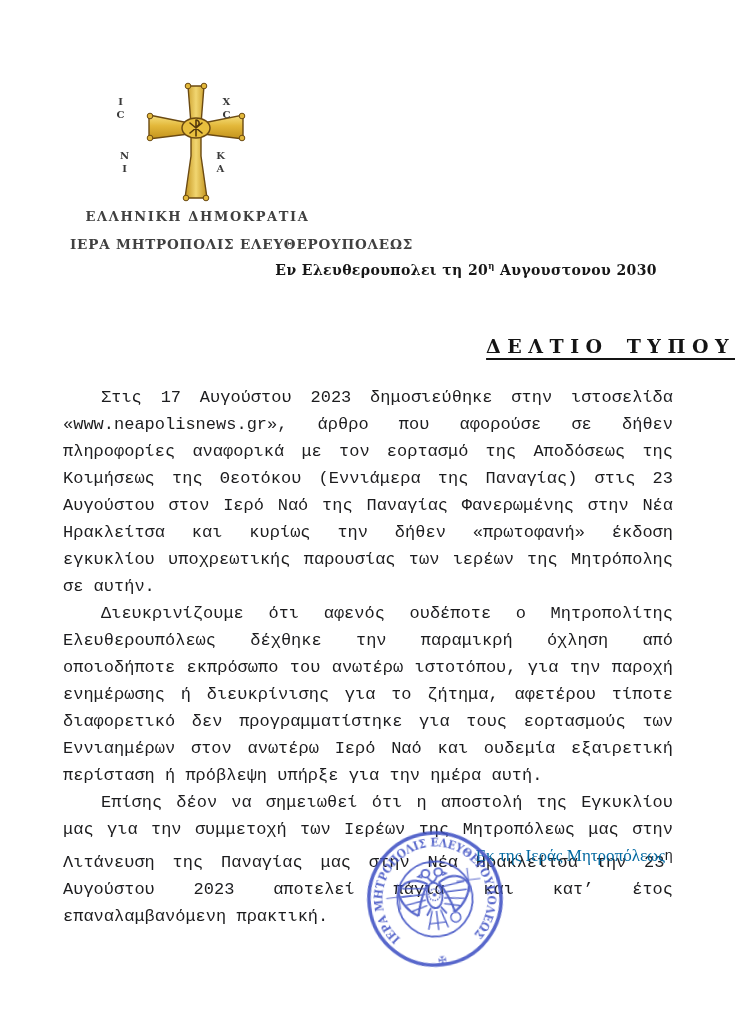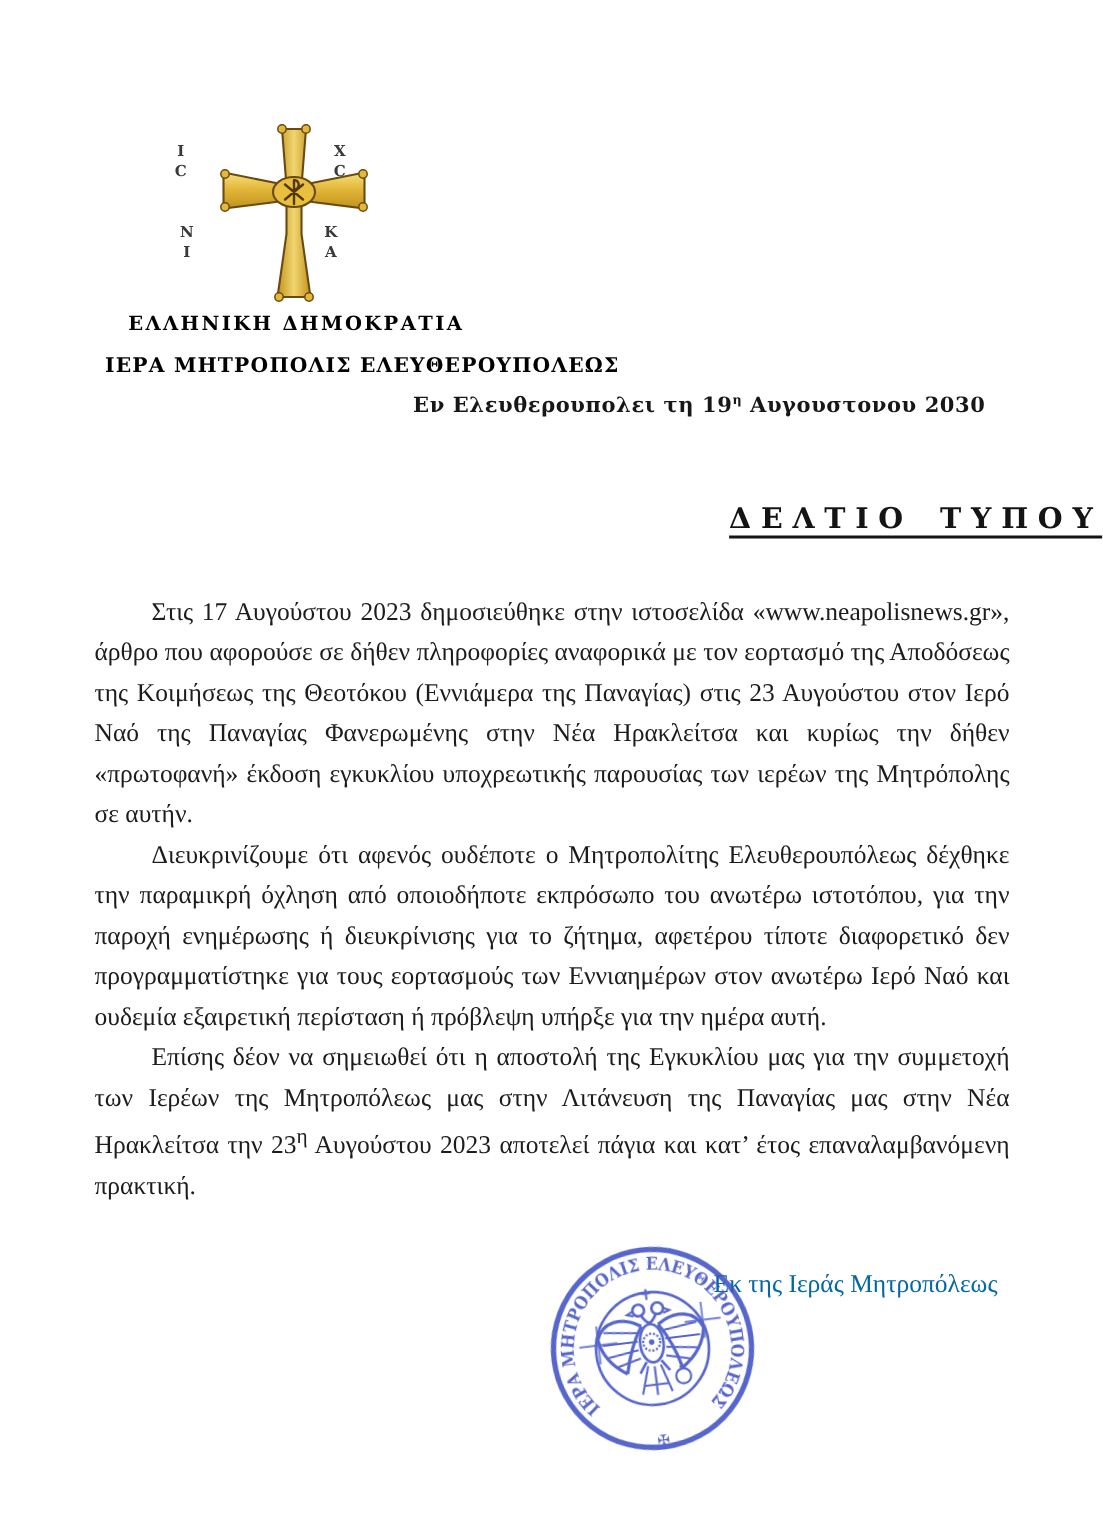--- a/index.html
+++ b/index.html
@@ -17,21 +17,21 @@
     font-family:"DejaVu Serif",serif; font-weight:bold; font-size:10px;
     letter-spacing:2px; color:#3a3a3a; line-height:1;
   }
   .mg-tl { left:115px; top:96px; }
   .mg-tr { left:221px; top:96px; }
   .mg-bl { left:119px; top:150px; }
   .mg-br { left:215px; top:150px; }
 
   .letterhead-text {
     position:absolute; left:70px; top:209px; width:255px; text-align:center;
-    font-family:"DejaVu Serif",serif; font-weight:bold; color:#000000;
+    font-family:"DejaVu Serif",serif; font-weight:bold; color:#404040;
   }
   .lh-line1 { font-size:13px; letter-spacing:1.6px; }
   .lh-line2 { font-size:13.5px; letter-spacing:0.8px; margin-top:12px; white-space:nowrap; }
 
   .dateline {
     position:absolute; top:261px; right:78px;
     font-family:"DejaVu Serif",serif; font-weight:bold; font-size:14px;
     letter-spacing:0.4px; color:#171717; white-space:nowrap;
   }
   .dateline sup { font-size:60%; vertical-align:super; }
@@ -41,22 +41,22 @@
     position:absolute; top:335px; left:0; width:100%; text-align:right;
   }
   .press-title span {
     font-family:"DejaVu Serif",serif; font-weight:bold; font-size:19px;
     letter-spacing:6.5px; word-spacing:5px; color:#141414;
     text-decoration:underline; text-decoration-thickness:2px; text-underline-offset:5px;
   }
 
   
   .body-text {
-    position:absolute; left:63px; top:394px; width:610px;
-    font-size:17px; line-height:27px; text-align:justify; color:#1c1c1e;
+    position:absolute; left:63px; top:384px; width:610px;
+    font-size:17px; line-height:27px; text-align:justify; color:#1c1c1e;font-family:Liberation Mono, monospace;
   }
   .body-text p { margin:0; text-indent:38px; }
 
   .closing {
     position:absolute; top:834px; right:70px;
     font-size:17px; color:#0369a1; white-space:nowrap;margin-top:12px;
   }
 
   
   .stamp {
@@ -104,21 +104,21 @@
   <span class="monogram mg-tl">ΙϹ</span>
   <span class="monogram mg-tr">ΧϹ</span>
   <span class="monogram mg-bl">ΝΙ</span>
   <span class="monogram mg-br">ΚΑ</span>
 
   <div class="letterhead-text">
     <div class="lh-line1">ΕΛΛΗΝΙΚΗ ΔΗΜΟΚΡΑΤΙΑ</div>
     <div class="lh-line2">ΙΕΡΑ ΜΗΤΡΟΠΟΛΙΣ ΕΛΕΥΘΕΡΟΥΠΟΛΕΩΣ</div>
   </div>
 
-  <div class="dateline"><span>Εν Ελευθερουπολει τη 19</span><sup>η</sup><span> Αυγουστονου 2030</span></div>
+  <div class="dateline"><span>Εν Ελευθερουπολει τη 20</span><sup>η</sup><span> Αυγουστονου 2030</span></div>
 
   <div class="press-title">
     <span>ΔΕΛΤΙΟ ΤΥΠΟΥ</span>
   </div>
 
   <div class="body-text">
     <p>Στις 17 Αυγούστου 2023 δημοσιεύθηκε στην ιστοσελίδα «www.neapolisnews.gr», άρθρο που αφορούσε σε δήθεν πληροφορίες αναφορικά με τον εορτασμό της Αποδόσεως της Κοιμήσεως της Θεοτόκου (Εννιάμερα της Παναγίας) στις 23 Αυγούστου στον Ιερό Ναό της Παναγίας Φανερωμένης στην Νέα Ηρακλείτσα και κυρίως την δήθεν «πρωτοφανή» έκδοση εγκυκλίου υποχρεωτικής παρουσίας των ιερέων της Μητρόπολης σε αυτήν.</p>
     <p>Διευκρινίζουμε ότι αφενός ουδέποτε ο Μητροπολίτης Ελευθερουπόλεως δέχθηκε την παραμικρή όχληση από οποιοδήποτε εκπρόσωπο του ανωτέρω ιστοτόπου, για την παροχή ενημέρωσης ή διευκρίνισης για το ζήτημα, αφετέρου τίποτε διαφορετικό δεν προγραμματίστηκε για τους εορτασμούς των Εννιαημέρων στον ανωτέρω Ιερό Ναό και ουδεμία εξαιρετική περίσταση ή πρόβλεψη υπήρξε για την ημέρα αυτή.</p>
     <p><span>Επίσης δέον να σημειωθεί ότι η αποστολή της Εγκυκλίου μας για την συμμετοχή των Ιερέων της Μητροπόλεως μας στην Λιτάνευση της Παναγίας μας στην Νέα Ηρακλείτσα την 23</span><sup>η</sup><span> Αυγούστου 2023 αποτελεί πάγια και κατ’ έτος επαναλαμβανόμενη πρακτική.</span></p>
   </div>

